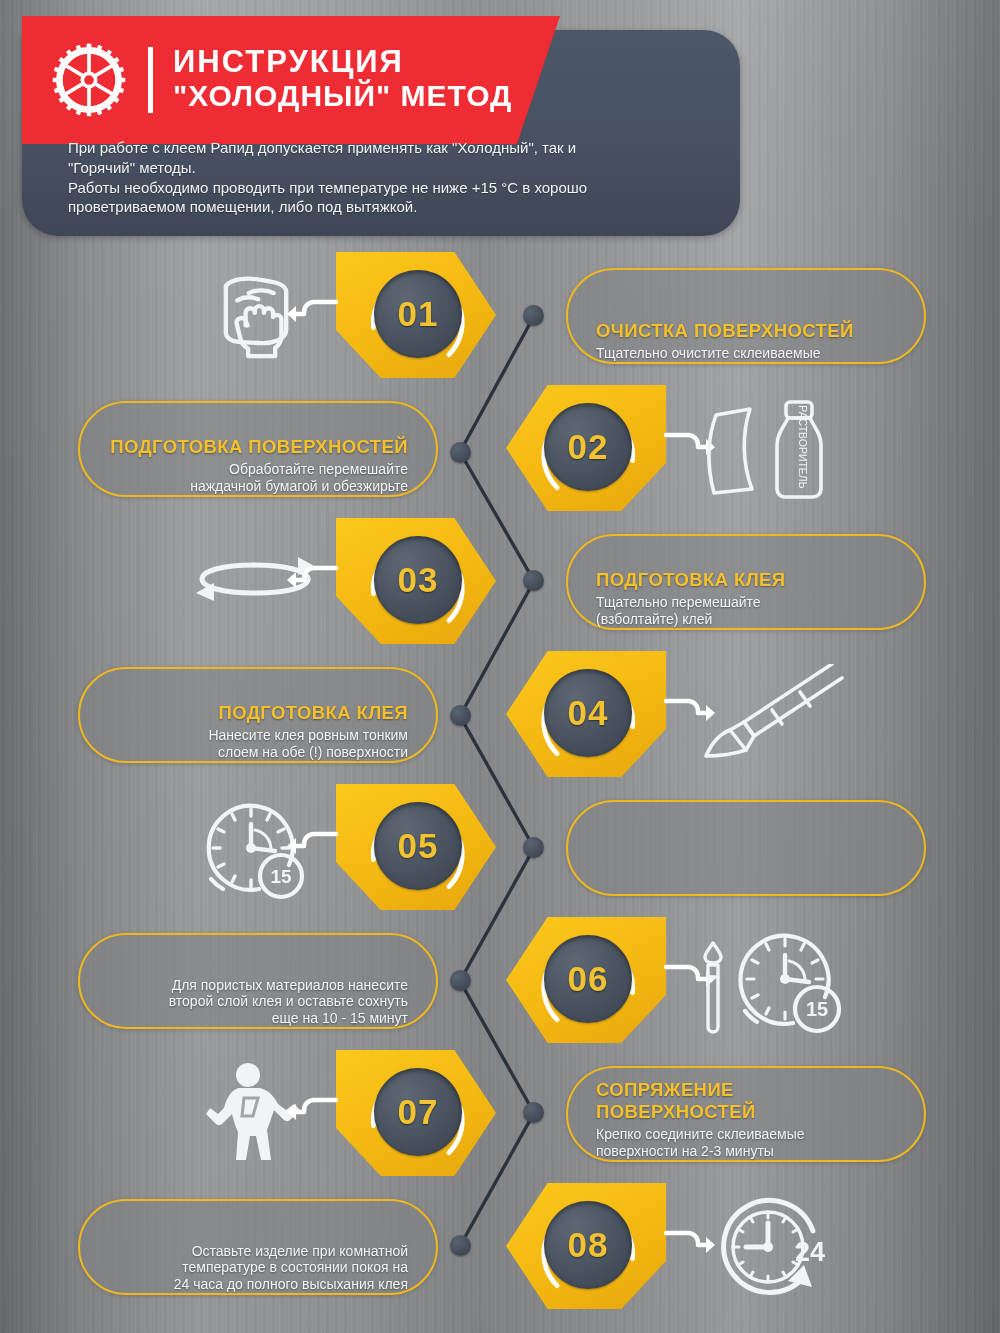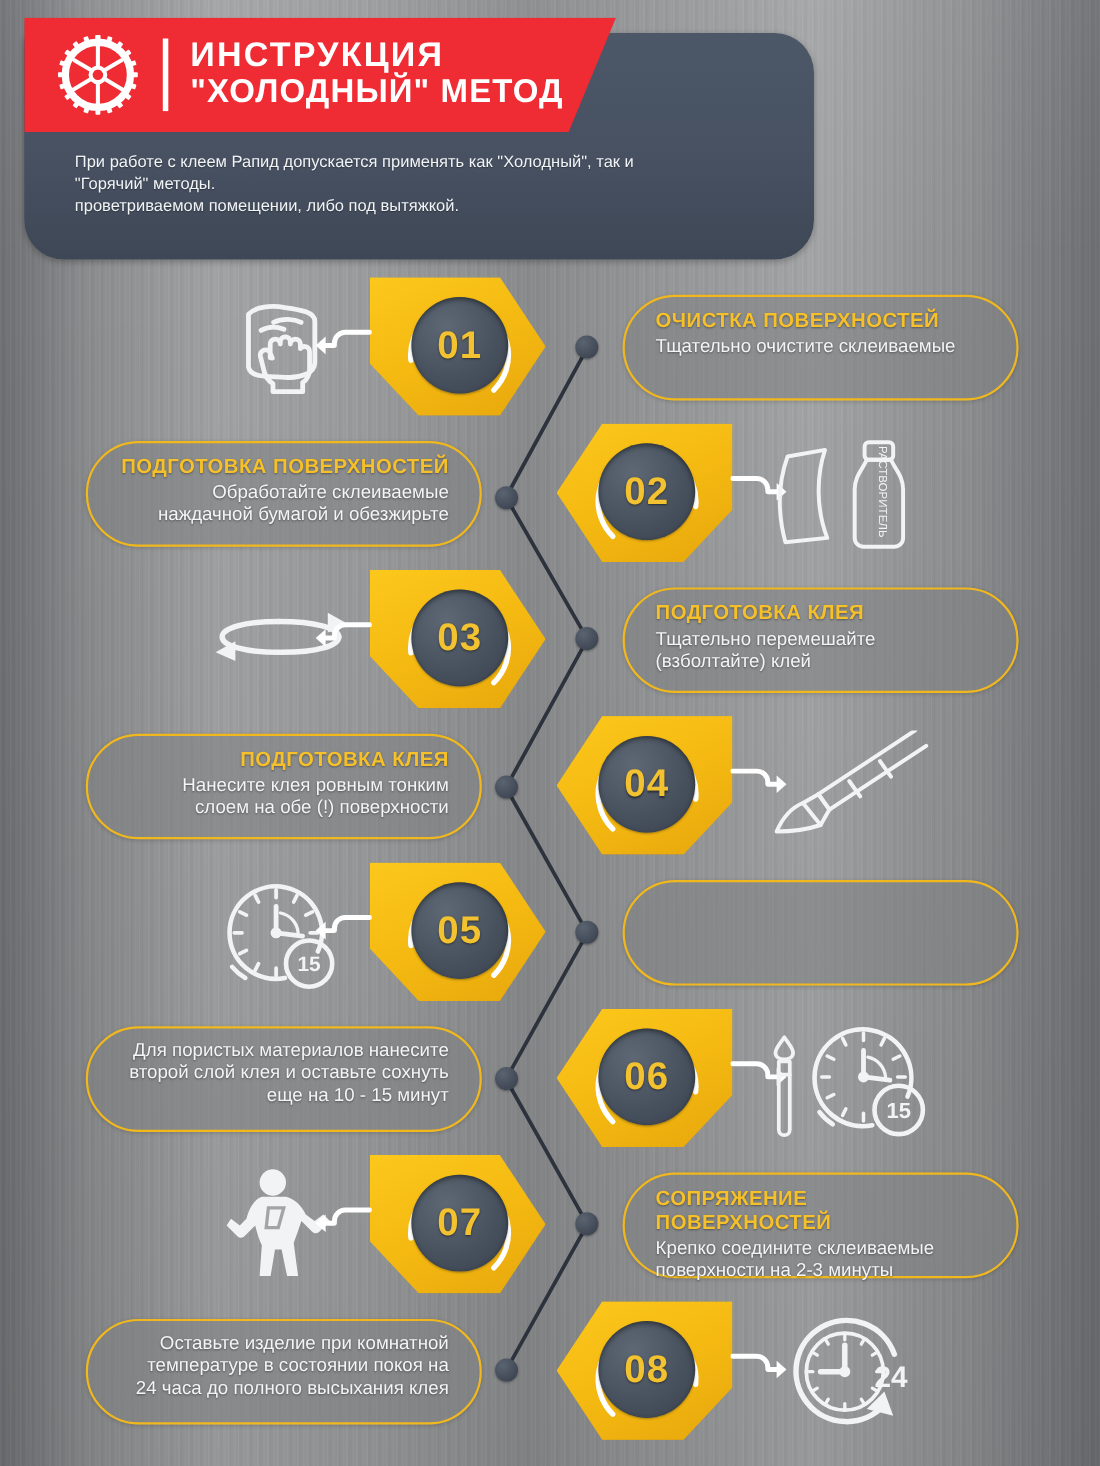--- a/index.html
+++ b/index.html
@@ -52,21 +52,21 @@
     left: 0; top: 22px;
     width: 718px; height: 206px;
     background: linear-gradient(180deg, #4c5767 0%, #475162 55%, #3e4755 100%);
     border-radius: 8px 36px 36px 36px;
     box-shadow: 0 2px 6px rgba(0,0,0,0.25);
   }
 
   .header-banner {
     position: absolute;
     left: 0; top: 8px;
-    width: 538px; height: 104px;
+    width: 538px; height: 128px;
     background: #ef2b33;
     z-index: 3;
     clip-path: polygon(0 0, 100% 0, 92% 100%, 0% 100%);
     display: flex;
     align-items: center;
     box-shadow: 0 3px 5px rgba(0,0,0,0.28);
   }
   .header-banner::after {
     content: "";
     position: absolute;
@@ -149,38 +149,38 @@
   .hex-arrow.to-right { left: 158px; }
 
   
   .bubble {
     position: absolute;
     top: 20px;
     height: 96px;
     background: rgba(125,127,130,0.55);
     border: 2px solid #f0b81d;
     border-radius: 48px;
-    padding: 10px 28px 10px 28px;
-    display: flex; flex-direction: column; justify-content: flex-start;
+    padding: 10px 28px 0 28px;
+    display: flex; flex-direction: column; justify-content: flex-end;
     box-shadow: 0 1px 4px rgba(0,0,0,0.18);
   }
   .bubble.right { left: 566px; width: 360px; align-items: flex-start; text-align: left; }
   .bubble.left  { left: 78px;  width: 360px; align-items: flex-end;  text-align: right; }
 
   .bubble-title {
     color: #f5c02a;
     font-weight: bold;
     font-size: 18.5px;
     letter-spacing: 0.4px;
     margin-bottom: 3px;
     text-shadow: 0 1px 2px rgba(0,0,0,0.4);
   }
   .bubble-body {
     color: #f4f5f6;
-    font-size: 17px;
+    font-size: 14px;
     line-height: 1.2;
     text-shadow: 0 1px 2px rgba(0,0,0,0.42);
   }
 
   
   .icon-slot { position: absolute; top: 14px; width: 170px; height: 110px; }
   .icon-slot.left  { left: 170px; display: flex; align-items: center; justify-content: center; }
   .icon-slot.right { left: 690px; display: flex; align-items: center; justify-content: center; }
 
   
@@ -250,20 +250,21 @@
 
       <div class="banner-text">
         <div class="banner-l1">ИНСТРУКЦИЯ</div>
         <div class="banner-l2">"ХОЛОДНЫЙ" МЕТОД</div>
       </div>
     </div>
 
     <div class="header-body">
       <div>При работе с клеем Рапид допускается применять как "Холодный", так и</div>
       <div>"Горячий" методы.</div>
+      <div>Работы необходимо проводить при температуре не ниже +15 °C в хорошо</div>
       <div>проветриваемом помещении, либо под вытяжкой.</div>
     </div>
   </div>
 
   <svg class="connectors" viewBox="0 0 1000 1085">
     <g stroke="#2c333c" stroke-width="3.4" fill="none" stroke-linecap="round">
       <path d="M534,68 L460,204"></path>
       <path d="M460,204 L534,333"></path>
       <path d="M534,333 L460,468"></path>
       <path d="M460,468 L534,600"></path>
@@ -319,21 +320,21 @@
         <div class="bubble-body">
           <div>Тщательно очистите склеиваемые</div>
         </div>
       </div>
     </div>
 
     <div class="row" style="height:133px">
       <div class="bubble left">
         <div class="bubble-title">ПОДГОТОВКА ПОВЕРХНОСТЕЙ</div>
         <div class="bubble-body">
-          <div>Обработайте склеиваемые</div>
+          <div>Обработайте перемешайте</div>
           <div>наждачной бумагой и обезжирьте</div>
         </div>
       </div>
 
       <div class="hex-wrap right">
         <div class="hex"></div>
         <svg class="hex-arc" viewBox="0 0 120 120">
           <path d="M28,102 a46,46 0 1 1 78,-28" fill="none" stroke="#ffffff" stroke-width="5" stroke-linecap="round"></path>
         </svg>
         <div class="hex-circle">

